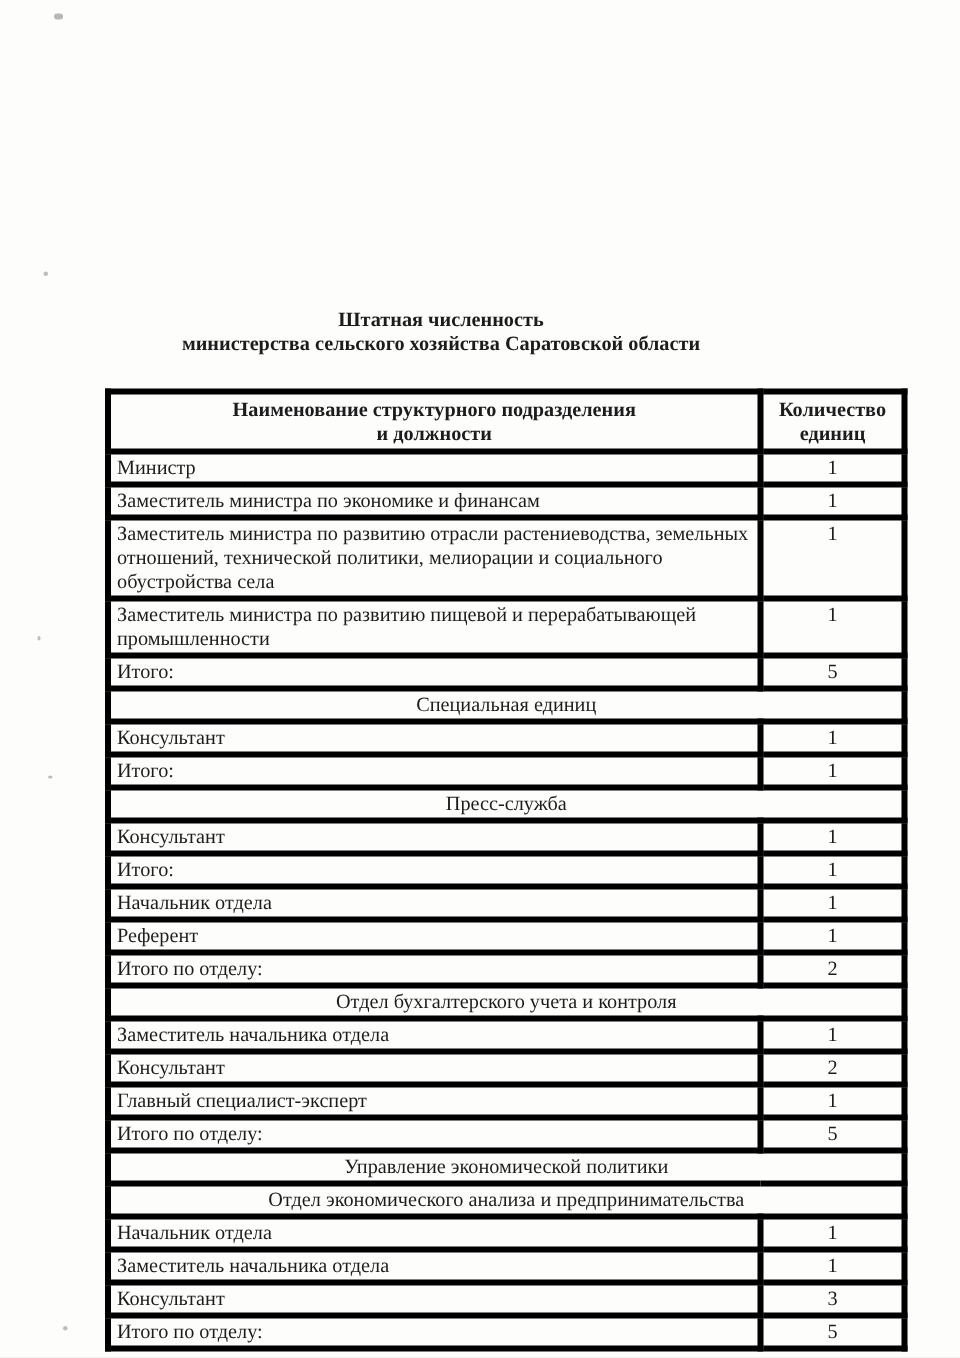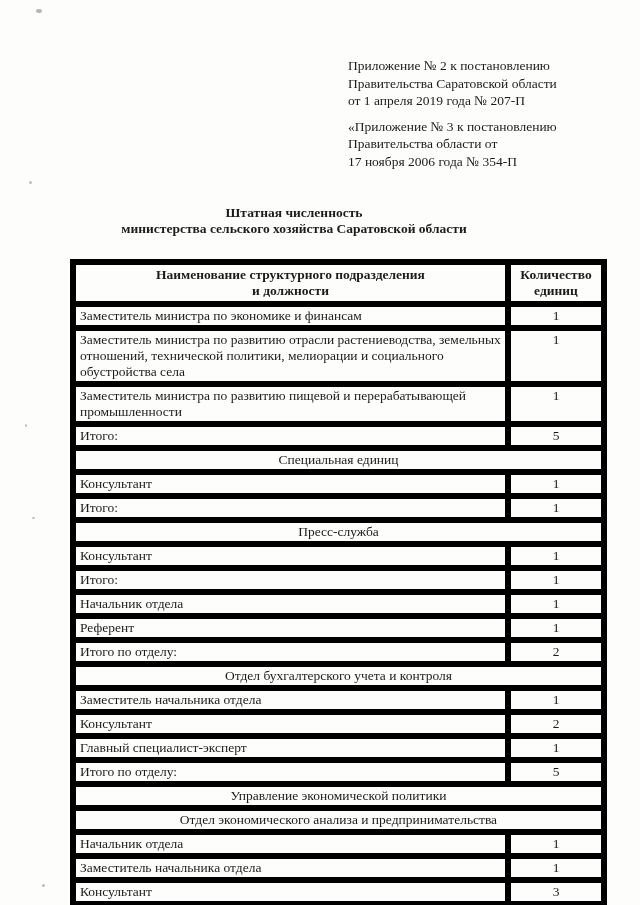--- a/index.html
+++ b/index.html
@@ -45,21 +45,21 @@
     left: 70px;
     top: 259px;
     border-collapse: collapse;
     width: 531px;
     table-layout: fixed;
   }
   table.staff col.c1 { width: 435px; }
   table.staff col.c2 { width: 96px; }
   table.staff th,
   table.staff td {
-    border: 6px solid #000000;
+    border: 4px solid #000000;
     font-size: 13.5px;
     line-height: 16px;
     padding: 1px 4px;
     vertical-align: top;
     font-weight: normal;
   }
   table.staff th {
     font-weight: bold;
     text-align: center;
     white-space: pre-line;
@@ -97,47 +97,43 @@
 <body>
 
 <div class="page">
 
   <span class="speck s1"></span>
   <span class="speck s2"></span>
   <span class="speck s3"></span>
   <span class="speck s4"></span>
   <span class="speck s5"></span>
 
-  <div class="annex-block">
-    <p>Приложение № 2 к постановлению
-Правительства Саратовской области
-от 1 апреля 2019 года № 207-П</p>
-    <p>«Приложение № 3 к постановлению
-Правительства области от
-17 ноября 2006 года № 354-П</p>
-  </div>
 
   <div class="doc-title">Штатная численность
 министерства сельского хозяйства Саратовской области</div>
 
   <table class="staff">
     <colgroup>
       <col class="c1">
       <col class="c2">
     </colgroup>
     <thead>
       <tr>
         <th>Наименование структурного подразделения
 и должности</th>
         <th>Количество
 единиц</th>
       </tr>
     </thead>
     <tbody>
         <tr>
+          <td class="label-cell">Министр</td>
+          <td class="value-cell">1</td>
+        </tr>
+        <tr>
           <td class="label-cell">Заместитель министра по экономике и финансам</td>
           <td class="value-cell">1</td>
         </tr>
         <tr>
           <td class="label-cell">Заместитель министра по развитию отрасли растениеводства, земельных отношений, технической политики, мелиорации и социального обустройства села</td>
           <td class="value-cell">1</td>
         </tr>
         <tr>
           <td class="label-cell">Заместитель министра по развитию пищевой и перерабатывающей промышленности</td>
           <td class="value-cell">1</td>

